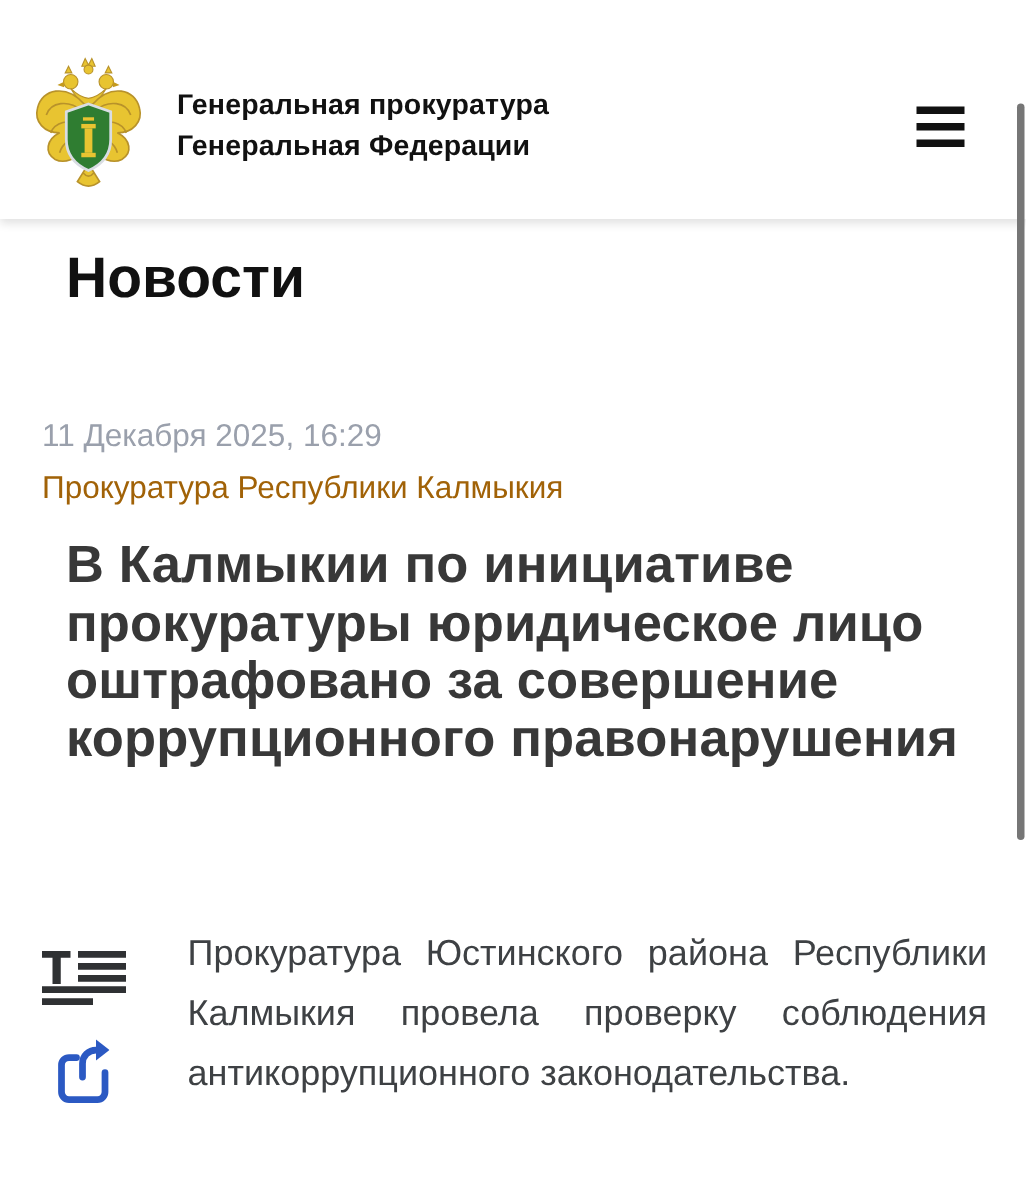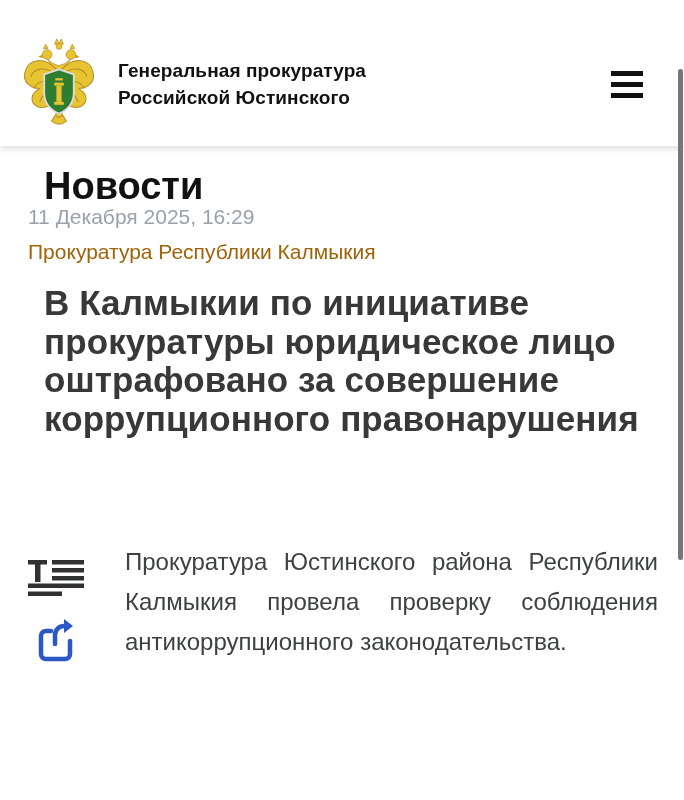--- a/index.html
+++ b/index.html
@@ -63,20 +63,21 @@
     padding: 0 26px 0 28px;
   }
   .page-title {
     margin: 20px 0 0 16px;
     font-size: 38px;
     line-height: 40px;
     font-weight: bold;
     color: #111111;
   }
   .article-date {
+    margin-top: 74px;
     font-size: 21px;
     line-height: 22px;
     color: #9aa0ac;
   }
   .article-source {
     margin-top: 13px;
     font-size: 21px;
     line-height: 22px;
     color: #a16207;
   }
@@ -168,21 +169,21 @@
         <path d="M50,44 L70,51 L70,76 Q70,95 50,104 Q30,95 30,76 L30,51 Z" fill="#2f7d31" stroke="#d9dde3" stroke-width="2.5"></path>
 
         <rect x="46.5" y="66" width="7" height="22" fill="#e8c431"></rect>
         <rect x="43.5" y="62" width="13" height="4" fill="#e8c431"></rect>
         <rect x="43.5" y="88" width="13" height="4" fill="#e8c431"></rect>
         <rect x="45" y="56" width="10" height="3" fill="#e8c431"></rect>
       </svg>
     </div>
     <div class="org-title">
       <div>Генеральная прокуратура</div>
-      <div>Российской Юстинского</div>
+      <div>Генеральная Федерации</div>
     </div>
     <button class="hamburger" aria-label="menu">
       <span class="bar"></span>
       <span class="bar"></span>
       <span class="bar"></span>
     </button>
   </header>
 
   <main class="main">
     <h1 class="page-title">Новости</h1>

